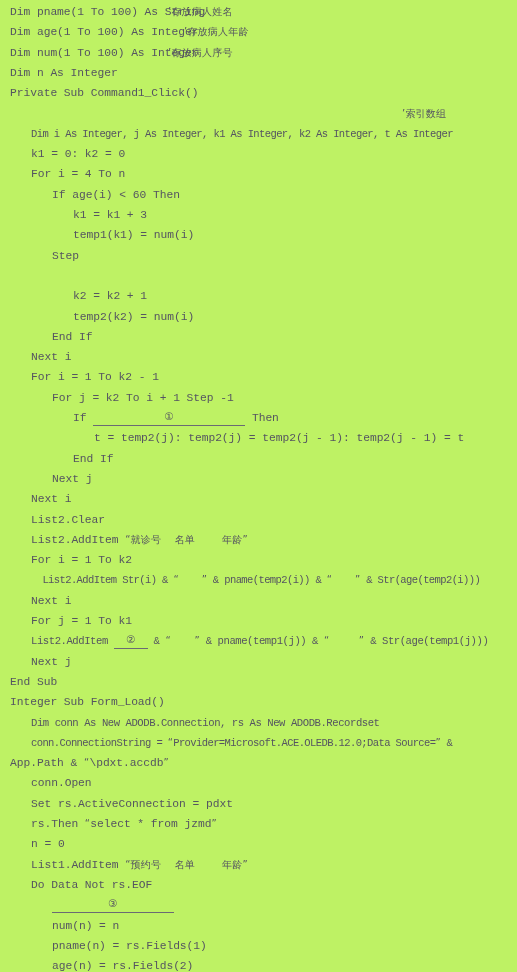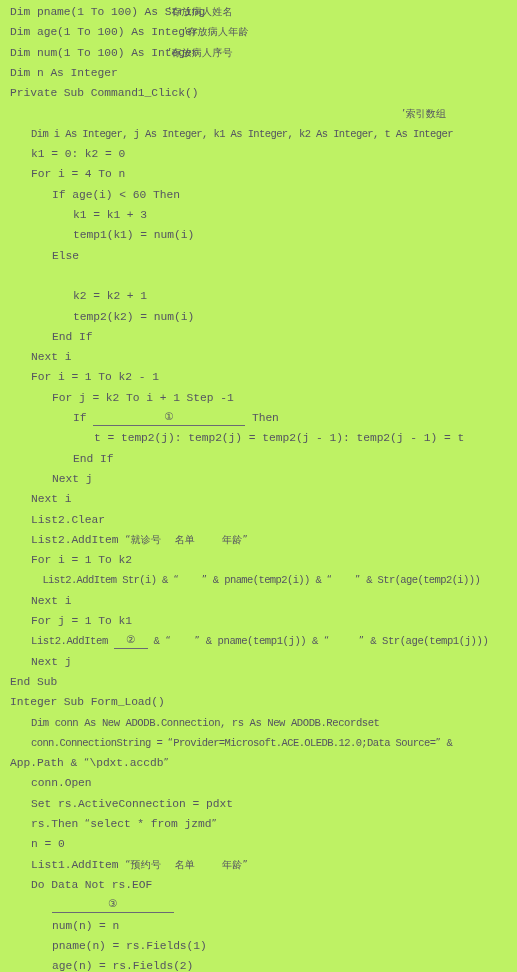--- a/index.html
+++ b/index.html
@@ -85,21 +85,21 @@
       <div class="line" style="top: 42.6px; padding-left: 10px;"><span class="seg">Dim num(1 To 100) As Integer</span><span class="seg" style="position: absolute; left: 168px;"><span class="seg cjk">’存放病人序号</span></span></div>
       <div class="line" style="top: 62.9px; padding-left: 10px;"><span class="seg">Dim n As Integer</span></div>
       <div class="line" style="top: 83.2px; padding-left: 10px;"><span class="seg">Private Sub Command1_Click()</span></div>
       <div class="line" style="top: 103.5px; padding-left: 31px;"><span class="seg" style="position: absolute; left: 402px;"><span class="seg cjk">’索引数组</span></span></div>
       <div class="line tighter" style="top: 123.8px; padding-left: 31px;"><span class="seg">Dim i As Integer, j As Integer, k1 As Integer, k2 As Integer, t As Integer</span></div>
       <div class="line" style="top: 144.1px; padding-left: 31px;"><span class="seg">k1 = 0: k2 = 0</span></div>
       <div class="line" style="top: 164.4px; padding-left: 31px;"><span class="seg">For i = 4 To n</span></div>
       <div class="line" style="top: 184.7px; padding-left: 52px;"><span class="seg">If age(i) &lt; 60 Then</span></div>
       <div class="line" style="top: 205px; padding-left: 73px;"><span class="seg">k1 = k1 + 3</span></div>
       <div class="line" style="top: 225.3px; padding-left: 73px;"><span class="seg">temp1(k1) = num(i)</span></div>
-      <div class="line" style="top: 245.6px; padding-left: 52px;"><span class="seg">Else</span></div>
+      <div class="line" style="top: 245.6px; padding-left: 52px;"><span class="seg">Step</span></div>
       <div class="line" style="top: 265.9px; padding-left: 10px;"><span class="seg">&nbsp;</span></div>
       <div class="line" style="top: 286.2px; padding-left: 73px;"><span class="seg">k2 = k2 + 1</span></div>
       <div class="line" style="top: 306.5px; padding-left: 73px;"><span class="seg">temp2(k2) = num(i)</span></div>
       <div class="line" style="top: 326.8px; padding-left: 52px;"><span class="seg">End If</span></div>
       <div class="line" style="top: 347.1px; padding-left: 31px;"><span class="seg">Next i</span></div>
       <div class="line" style="top: 367.4px; padding-left: 31px;"><span class="seg">For i = 1 To k2 - 1</span></div>
       <div class="line" style="top: 387.7px; padding-left: 52px;"><span class="seg">For j = k2 To i + 1 Step -1</span></div>
       <div class="line" style="top: 408px; padding-left: 73px;"><span class="seg">If </span><span class="blank blank-1"><span class="num">①</span></span><span class="seg"> Then</span></div>
       <div class="line" style="top: 428.3px; padding-left: 94px;"><span class="seg">t = temp2(j): temp2(j) = temp2(j - 1): temp2(j - 1) = t</span></div>
       <div class="line" style="top: 448.6px; padding-left: 73px;"><span class="seg">End If</span></div>

